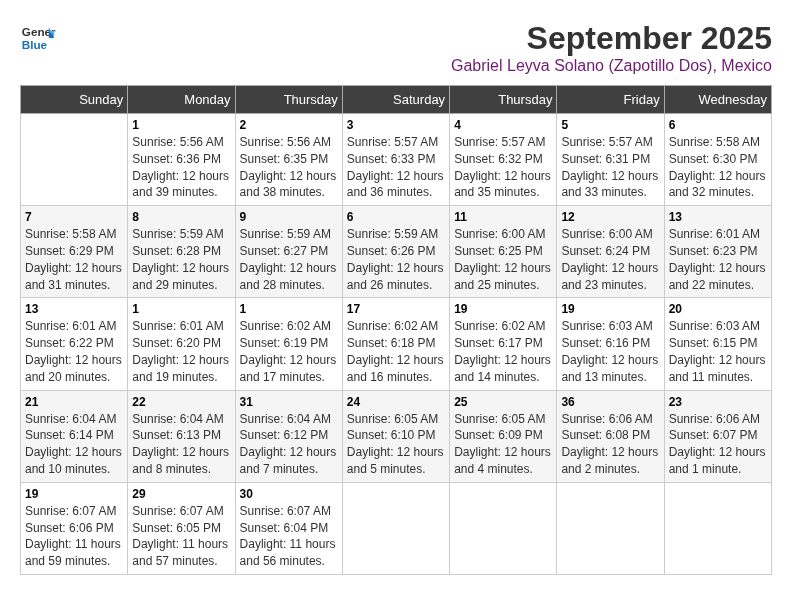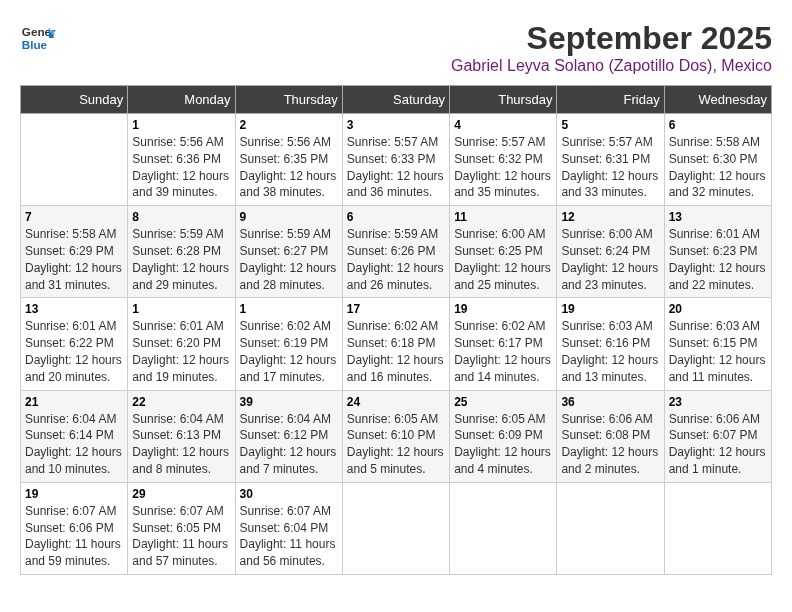--- a/index.html
+++ b/index.html
@@ -266,21 +266,21 @@
 and 10 minutes.</div>
         </td>
         <td>
           <div class="day-num">22</div>
           <div class="day-info" style="white-space: pre-line;">Sunrise: 6:04 AM
 Sunset: 6:13 PM
 Daylight: 12 hours
 and 8 minutes.</div>
         </td>
         <td>
-          <div class="day-num">39</div>
+          <div class="day-num">31</div>
           <div class="day-info" style="white-space: pre-line;">Sunrise: 6:04 AM
 Sunset: 6:12 PM
 Daylight: 12 hours
 and 7 minutes.</div>
         </td>
         <td>
           <div class="day-num">24</div>
           <div class="day-info" style="white-space: pre-line;">Sunrise: 6:05 AM
 Sunset: 6:10 PM
 Daylight: 12 hours

